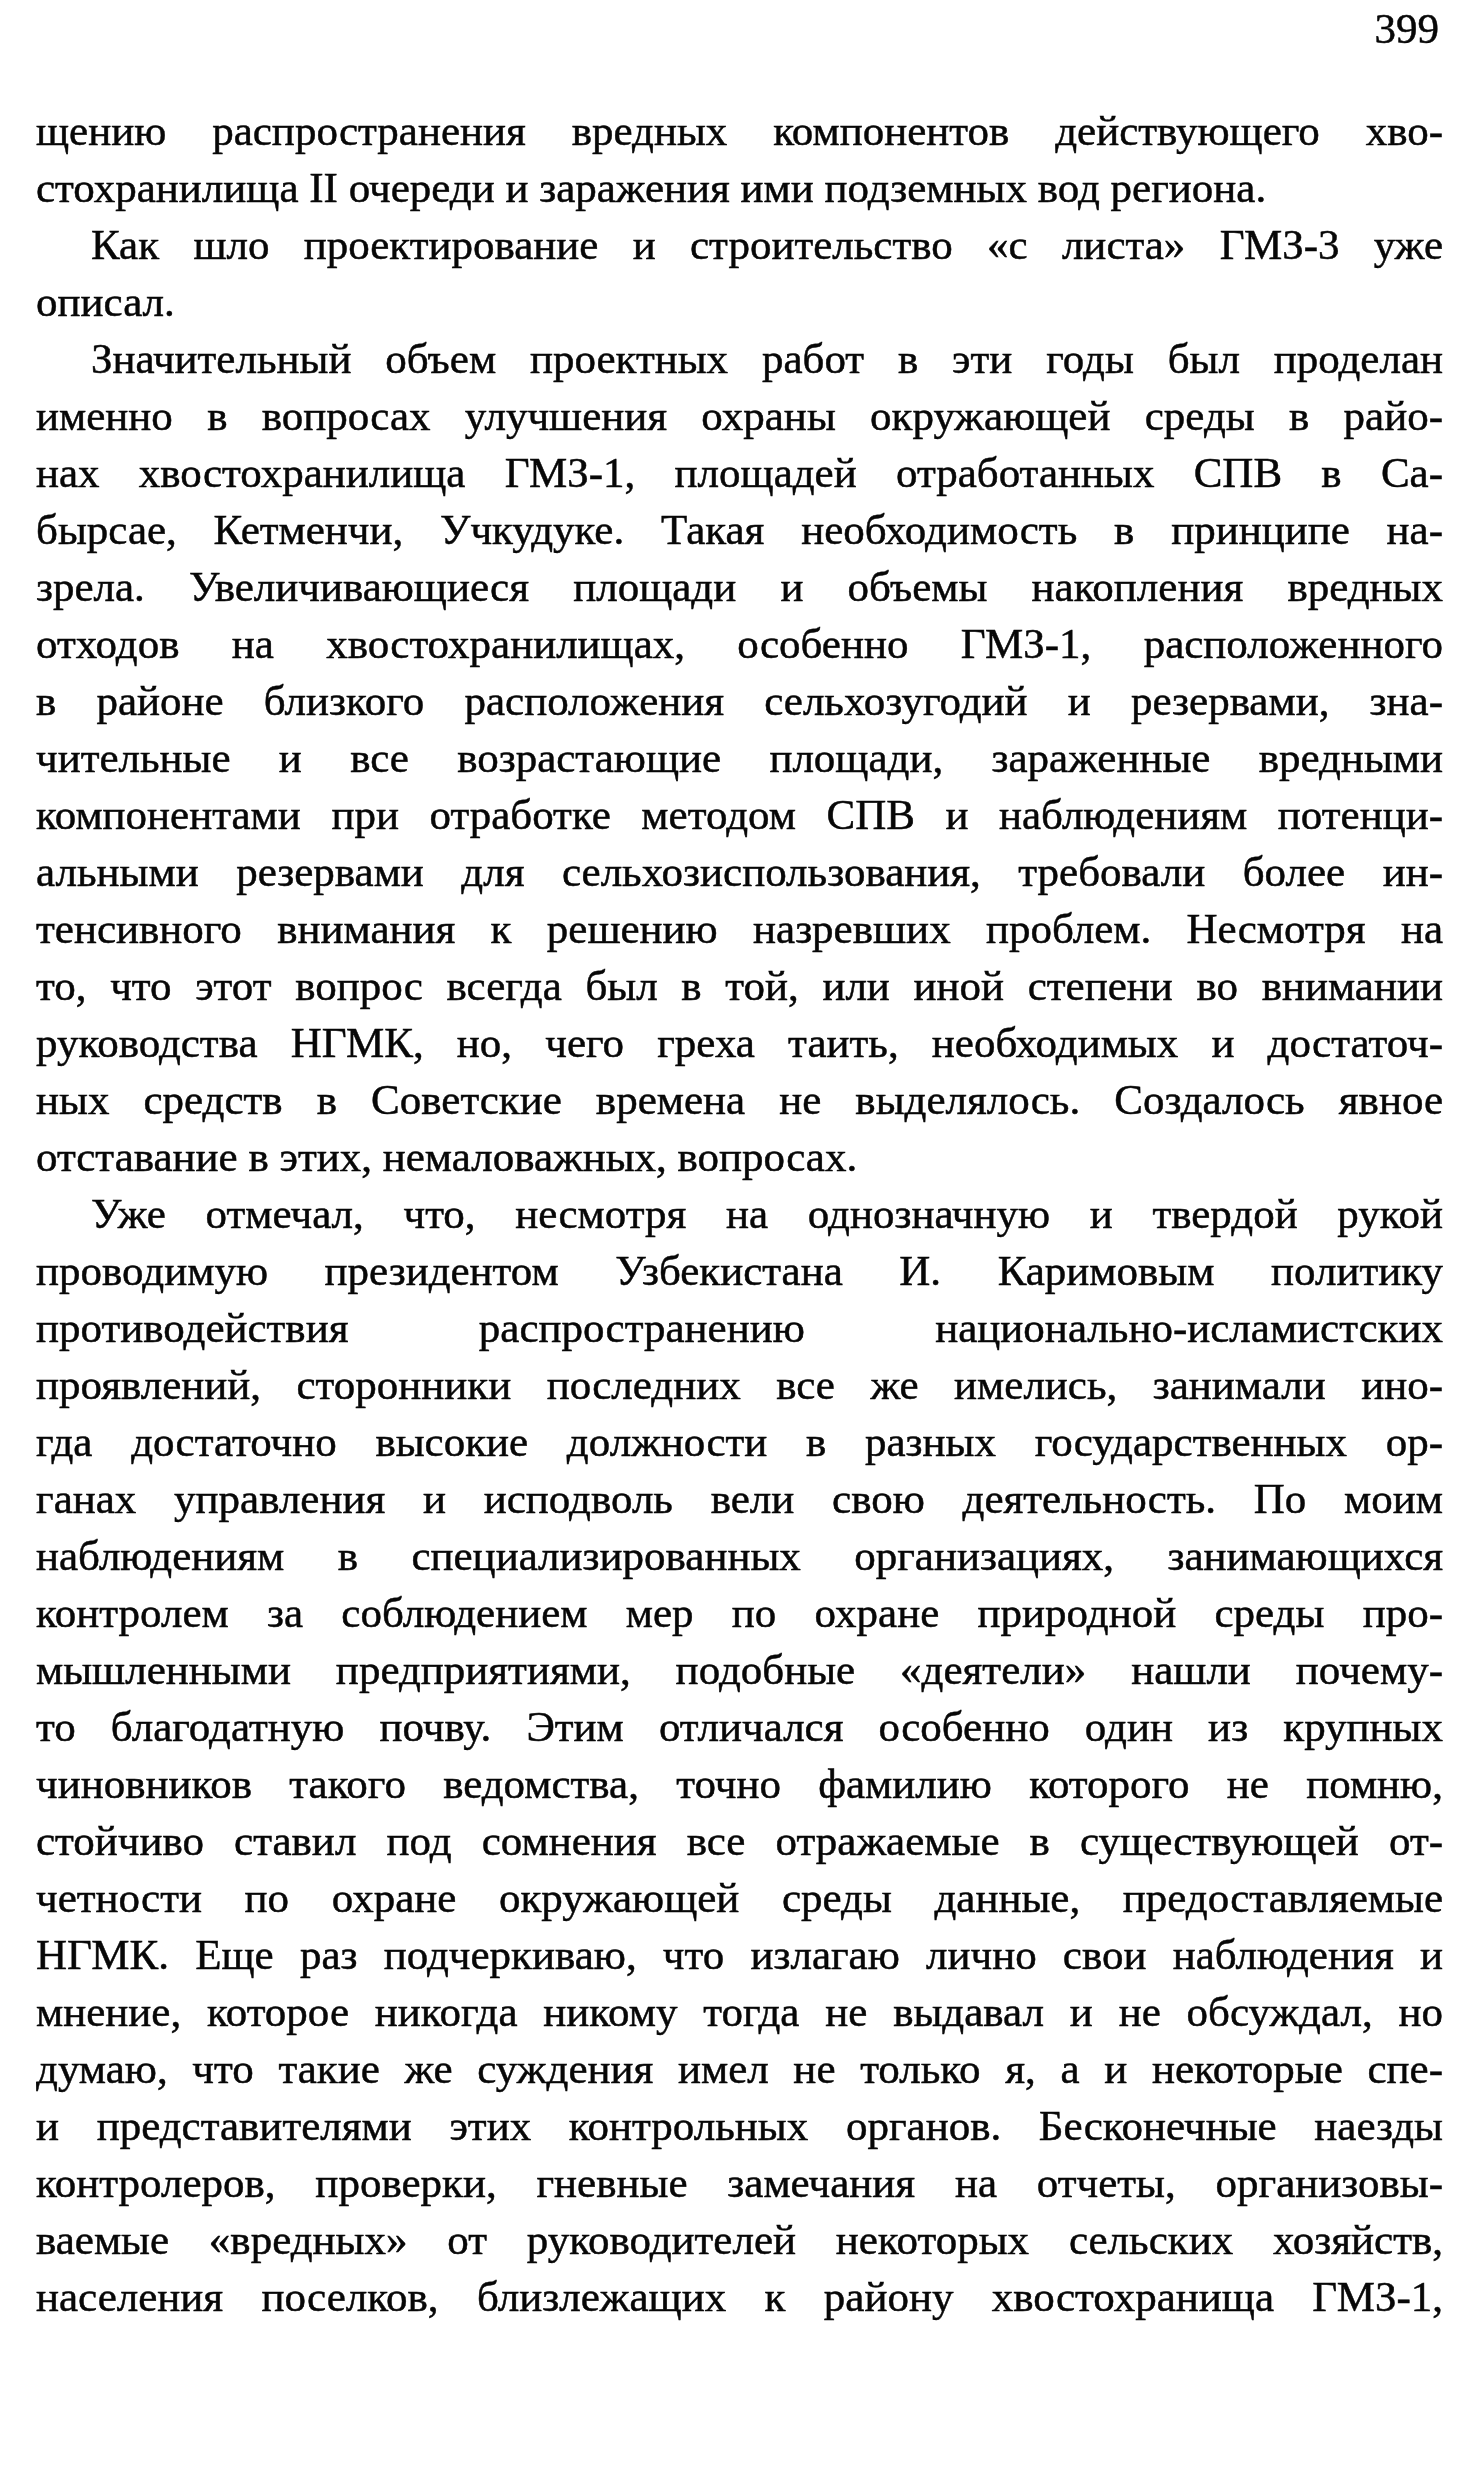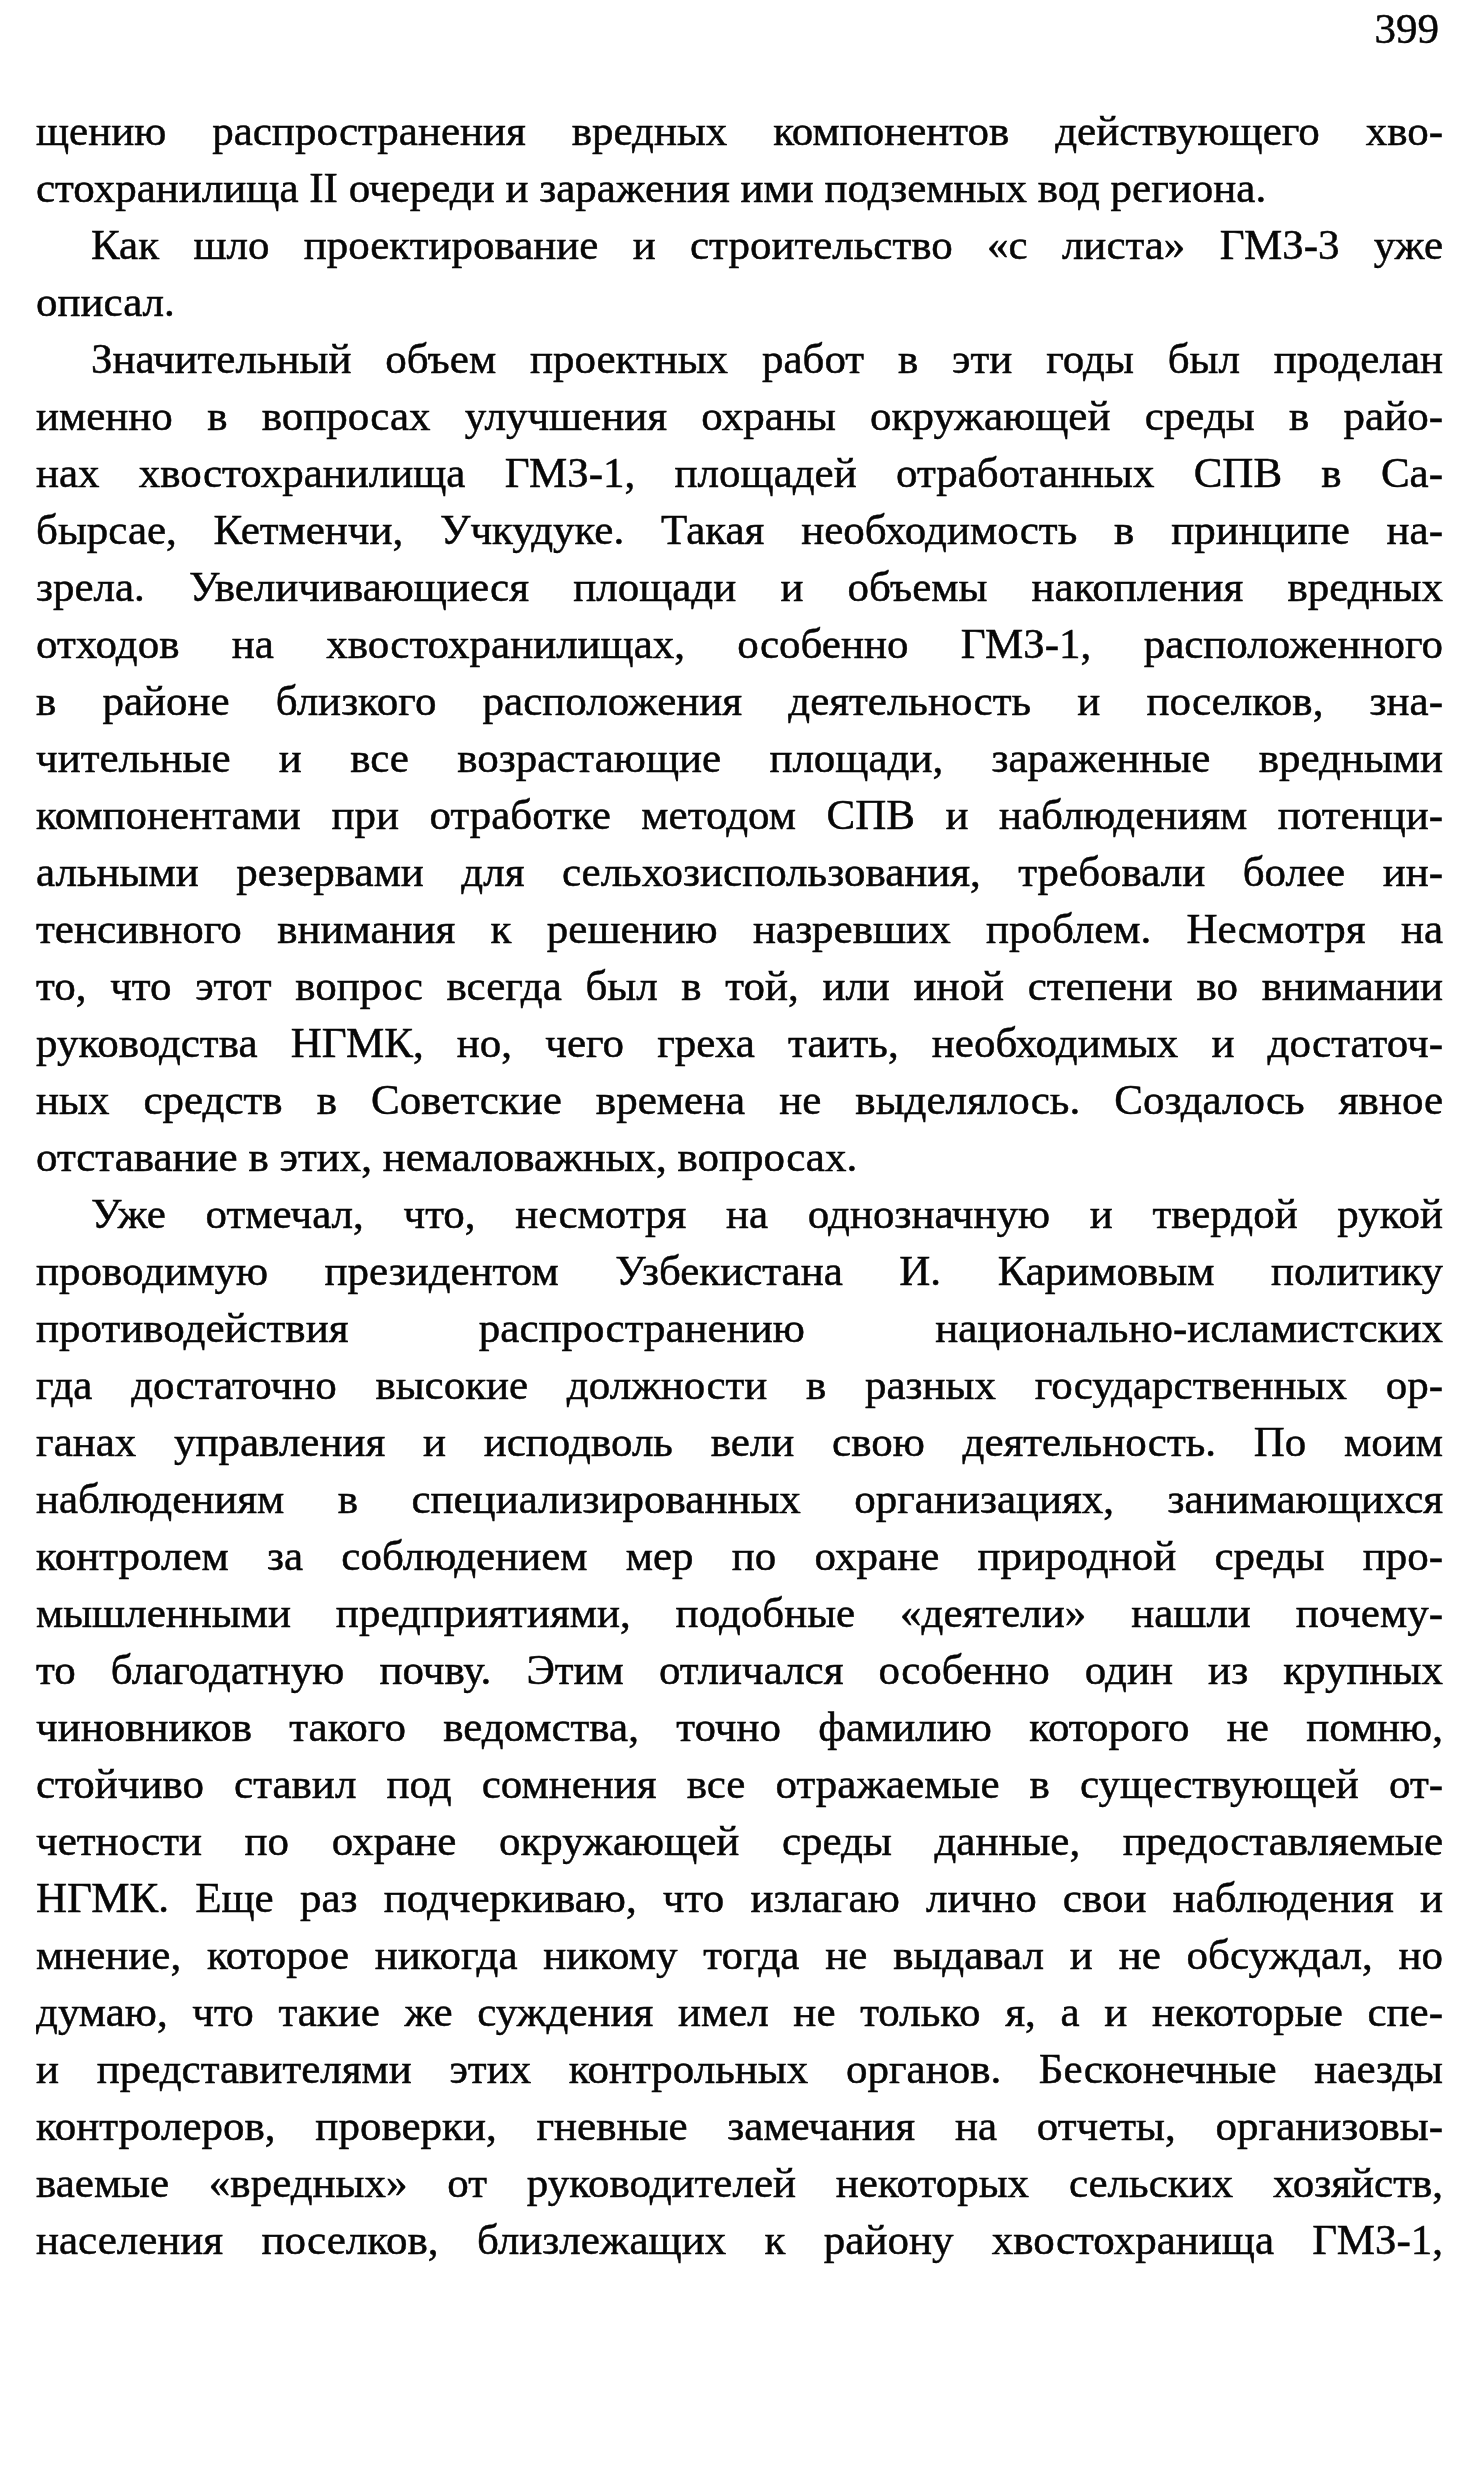--- a/index.html
+++ b/index.html
@@ -62,34 +62,35 @@
         <div class="line indent">Как шло проектирование и строительство «с листа» ГМЗ-3 уже</div>
         <div class="line endline">описал.</div>
       </div>
       <div class="para">
         <div class="line indent">Значительный объем проектных работ в эти годы был проделан</div>
         <div class="line">именно в вопросах улучшения охраны окружающей среды в райо-</div>
         <div class="line">нах хвостохранилища ГМЗ-1, площадей отработанных СПВ в Са-</div>
         <div class="line">бырсае, Кетменчи, Учкудуке. Такая необходимость в принципе на-</div>
         <div class="line">зрела. Увеличивающиеся площади и объемы накопления вредных</div>
         <div class="line">отходов на хвостохранилищах, особенно ГМЗ-1, расположенного</div>
-        <div class="line">в районе близкого расположения деятельность и поселков, зна-</div>
+        <div class="line">в районе близкого расположения сельхозугодий и резервами, зна-</div>
         <div class="line">чительные и все возрастающие площади, зараженные вредными</div>
         <div class="line">компонентами при отработке методом СПВ и наблюдениям потенци-</div>
         <div class="line">альными резервами для сельхозиспользования, требовали более ин-</div>
         <div class="line">тенсивного внимания к решению назревших проблем. Несмотря на</div>
         <div class="line">то, что этот вопрос всегда был в той, или иной степени во внимании</div>
         <div class="line">руководства НГМК, но, чего греха таить, необходимых и достаточ-</div>
         <div class="line">ных средств в Советские времена не выделялось. Создалось явное</div>
         <div class="line endline">отставание в этих, немаловажных, вопросах.</div>
       </div>
       <div class="para">
         <div class="line indent">Уже отмечал, что, несмотря на однозначную и твердой рукой</div>
         <div class="line">проводимую президентом Узбекистана И. Каримовым политику</div>
         <div class="line">противодействия распространению национально-исламистских</div>
+        <div class="line">проявлений, сторонники последних все же имелись, занимали ино-</div>
         <div class="line">гда достаточно высокие должности в разных государственных ор-</div>
         <div class="line">ганах управления и исподволь вели свою деятельность. По моим</div>
         <div class="line">наблюдениям в специализированных организациях, занимающихся</div>
         <div class="line">контролем за соблюдением мер по охране природной среды про-</div>
         <div class="line">мышленными предприятиями, подобные «деятели» нашли почему-</div>
         <div class="line">то благодатную почву. Этим отличался особенно один из крупных</div>
         <div class="line">чиновников такого ведомства, точно фамилию которого не помню,</div>
         <div class="line">стойчиво ставил под сомнения все отражаемые в существующей от-</div>
         <div class="line">четности по охране окружающей среды данные, предоставляемые</div>
         <div class="line">НГМК. Еще раз подчеркиваю, что излагаю лично свои наблюдения и</div>

